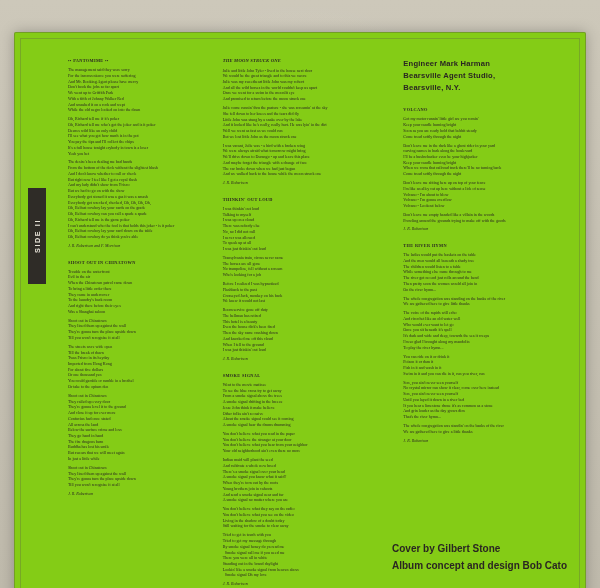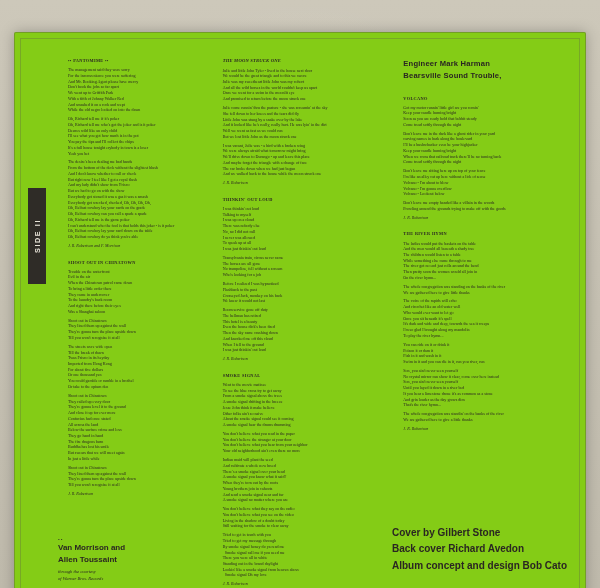--- a/index.html
+++ b/index.html
@@ -314,21 +314,22 @@
             <div class="line">Lookin' like a smoke signal from heaven above</div>
             <div class="line">  Smoke signal Oh my love</div>
             <div class="credit">J. R. Robertson</div>
           </div>
         </div>
     </div>
 
     <div class="col col3">
       <div class="credits" id="creditsblk">
           <div>Engineer Mark Harman</div>
-          <div>Bearsville Sound Trouble,</div>
+          <div>Bearsville Agent Studio,</div>
+          <div>Bearsville, N.Y.</div>
         </div>
       <div id="c3">
           <div class="song">
             <div class="song-title">VOLCANO</div>
             <div class="line">Got my motor runnin' little girl are you comin'</div>
             <div class="line">Keep your candle burning bright</div>
             <div class="line">Soon as you are ready hold that bebbit steady</div>
             <div class="line">Come tread softly through the night</div>
             <div class="blank"></div>
             <div class="line">Don't leave me in the dark like a ghost rider in your yard</div>
@@ -383,30 +384,18 @@
             <div class="line">That's the river hymn...</div>
             <div class="blank"></div>
             <div class="line">The whole congregation was standin' on the banks of the river</div>
             <div class="line">We are gathered here to give a little thanks</div>
             <div class="credit">J. R. Robertson</div>
           </div>
         </div>
     </div>
   </div>
 
-  <div class="courtesy">
-    <div class="star">••</div>
-    <div class="names" id="courtesy-names">
-        <div>Van Morrison and</div>
-        <div>Allen Toussaint</div>
-      </div>
-    <div class="sub" id="courtesy-sub">
-        <div>through the courtesy</div>
-        <div>of Warner Bros. Records</div>
-      </div>
-  </div>
 
   <div class="bottom-credits" id="bottomcredits">
       <div>Cover by Gilbert Stone</div>
-      <div>Back cover Richard Avedon</div>
       <div>Album concept and design Bob Cato</div>
     </div>
 </div>
 
 </body></html>

